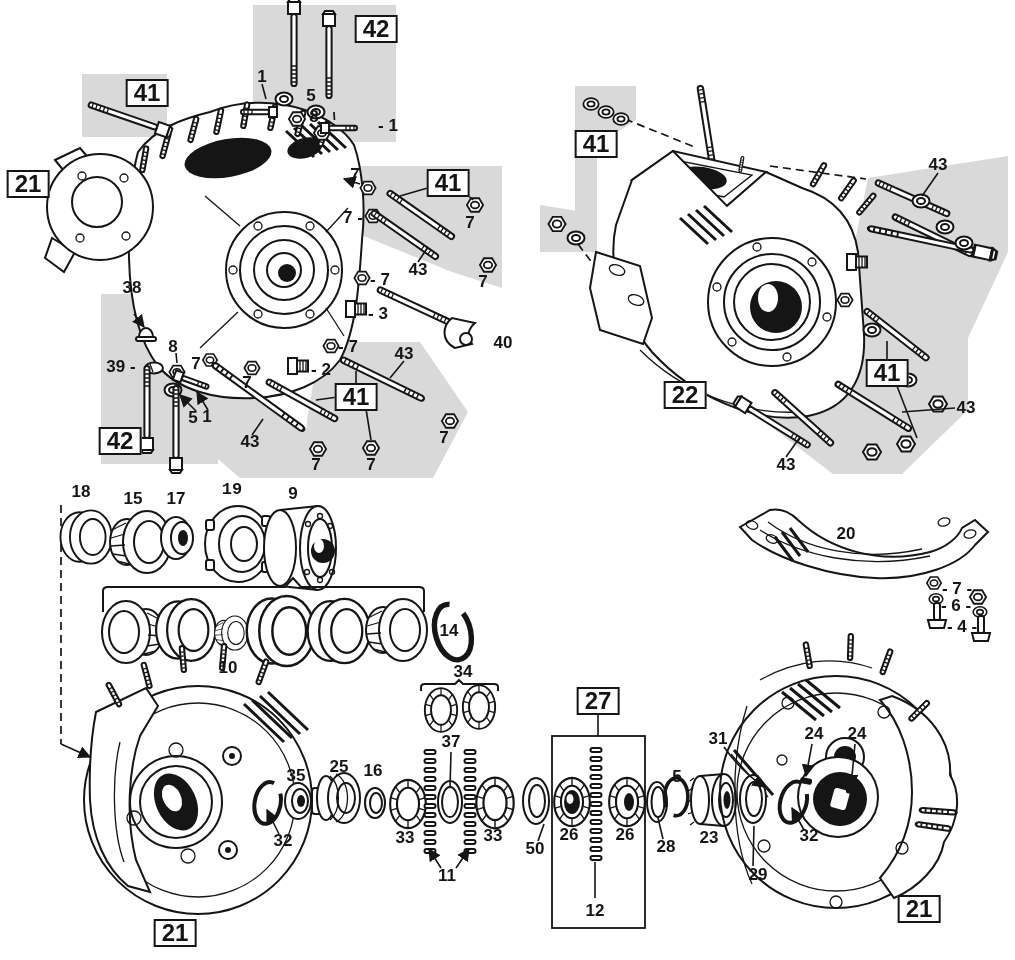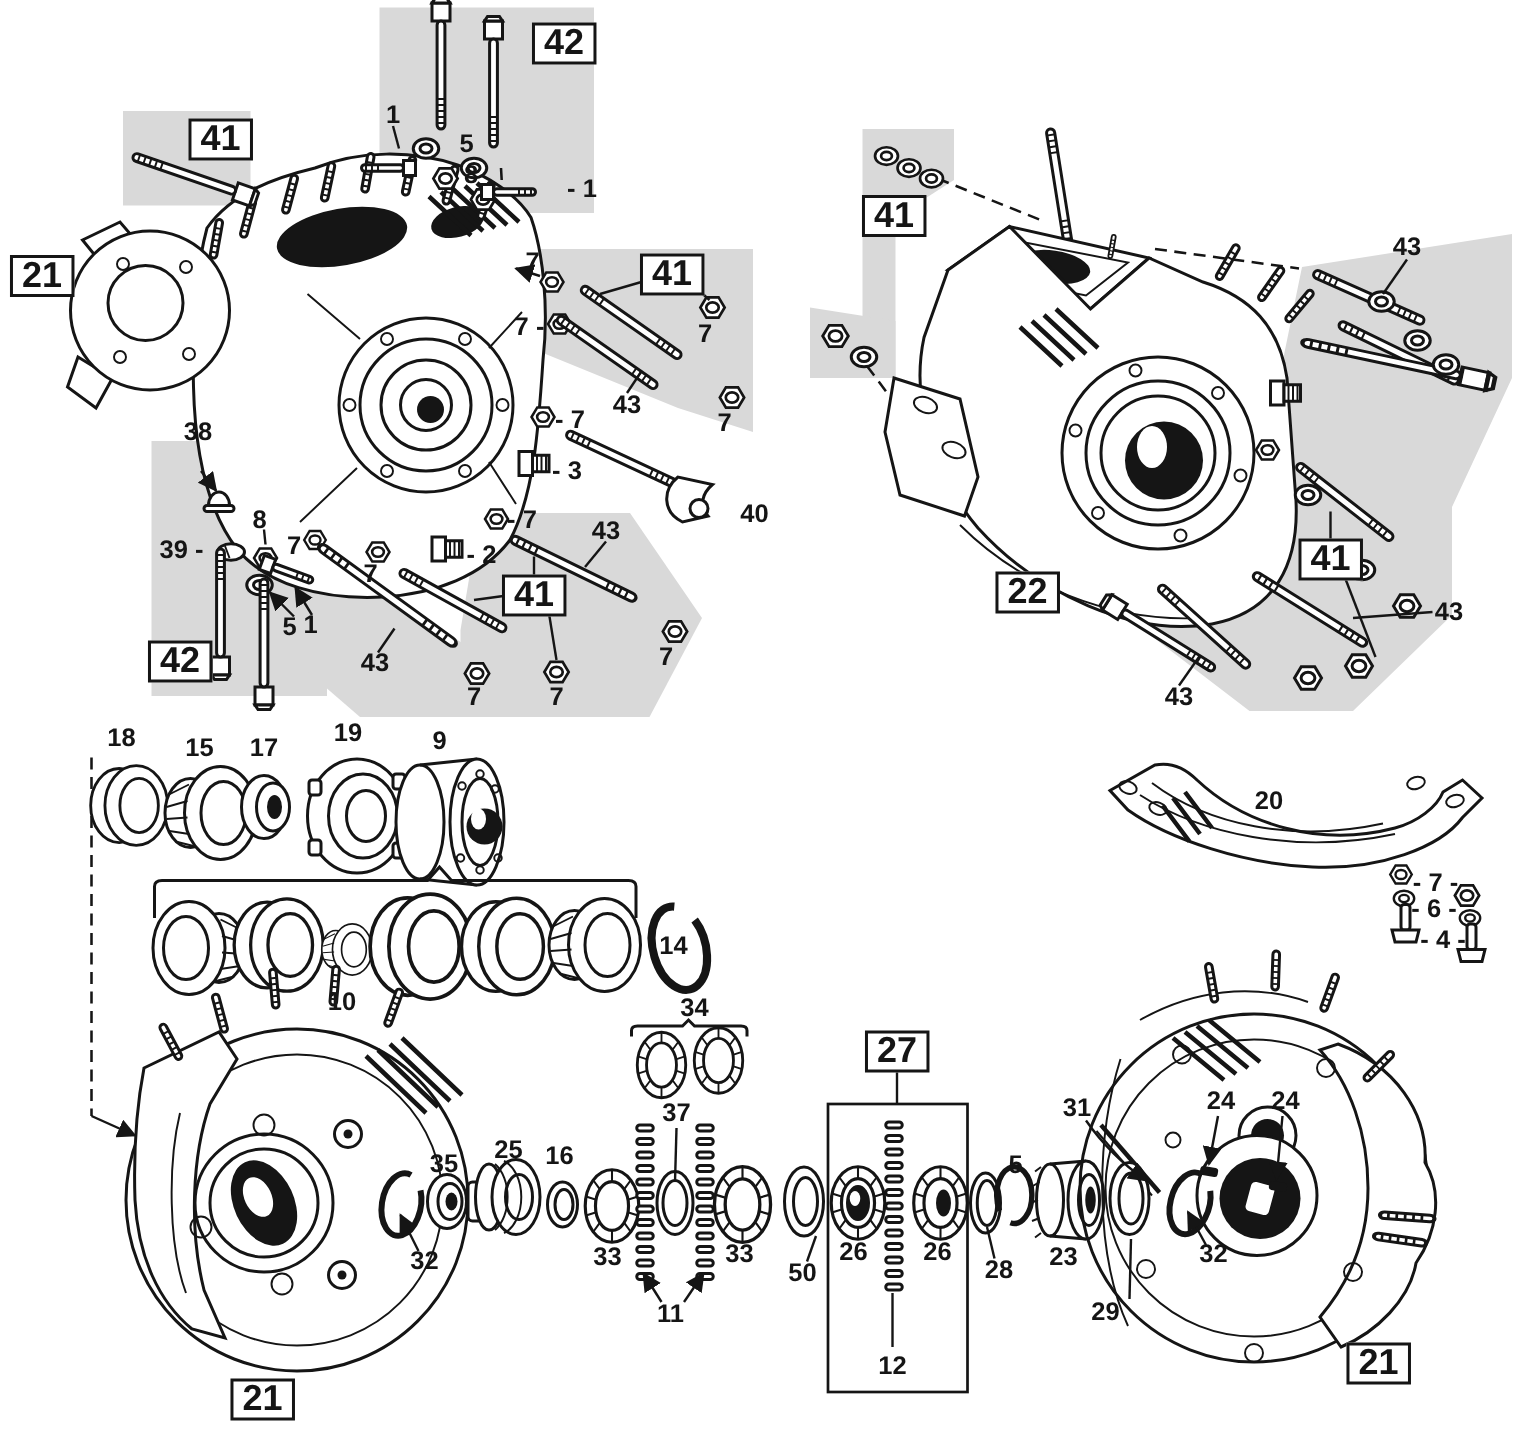--- a/index.html
+++ b/index.html
@@ -566,21 +566,21 @@
     <div class="lbl" style="left: 193px; top: 418px;">5</div>
     <div class="lbl" style="left: 207px; top: 417px;">1</div>
     <div class="lbl" style="left: 444px; top: 438px;">7</div>
     <div class="lbl" style="left: 250px; top: 442px;">43</div>
     <div class="lbl" style="left: 316px; top: 465px;">7</div>
     <div class="lbl" style="left: 371px; top: 465px;">7</div>
     <div class="lbl" style="left: 938px; top: 165px;">43</div>
     <div class="lbl" style="left: 966px; top: 408px;">43</div>
     <div class="lbl" style="left: 786px; top: 465px;">43</div>
     <div class="lbl" style="left: 81px; top: 492px;">18</div>
-    <div class="lbl" style="left: 232px; top: 489px;">19</div>
+    <div class="lbl" style="left: 232px; top: 489px; font-family: Liberation Mono, monospace;">19</div>
     <div class="lbl" style="left: 293px; top: 494px;">9</div>
     <div class="lbl" style="left: 133px; top: 499px;">15</div>
     <div class="lbl" style="left: 176px; top: 499px;">17</div>
     <div class="lbl" style="left: 846px; top: 534px;">20</div>
     <div class="lbl" style="left: 957px; top: 589px;">- 7 -</div>
     <div class="lbl" style="left: 956px; top: 606px;">- 6 -</div>
     <div class="lbl" style="left: 962px; top: 627px;">- 4 -</div>
     <div class="lbl" style="left: 449px; top: 631px;">14</div>
     <div class="lbl" style="left: 228px; top: 668px;">10</div>
     <div class="lbl" style="left: 463px; top: 672px;">34</div>
@@ -595,15 +595,15 @@
     <div class="lbl" style="left: 569px; top: 835px;">26</div>
     <div class="lbl" style="left: 625px; top: 835px;">26</div>
     <div class="lbl" style="left: 283px; top: 841px;">32</div>
     <div class="lbl" style="left: 405px; top: 838px;">33</div>
     <div class="lbl" style="left: 493px; top: 836px;">33</div>
     <div class="lbl" style="left: 535px; top: 849px;">50</div>
     <div class="lbl" style="left: 666px; top: 847px;">28</div>
     <div class="lbl" style="left: 709px; top: 838px;">23</div>
     <div class="lbl" style="left: 809px; top: 836px;">32</div>
     <div class="lbl" style="left: 447px; top: 876px;">11</div>
-    <div class="lbl" style="left: 737px; top: 875px;">29</div>
+    <div class="lbl" style="left: 758px; top: 875px;">29</div>
     <div class="lbl" style="left: 595px; top: 911px;">12</div>
   </div>
 
 </body></html>

